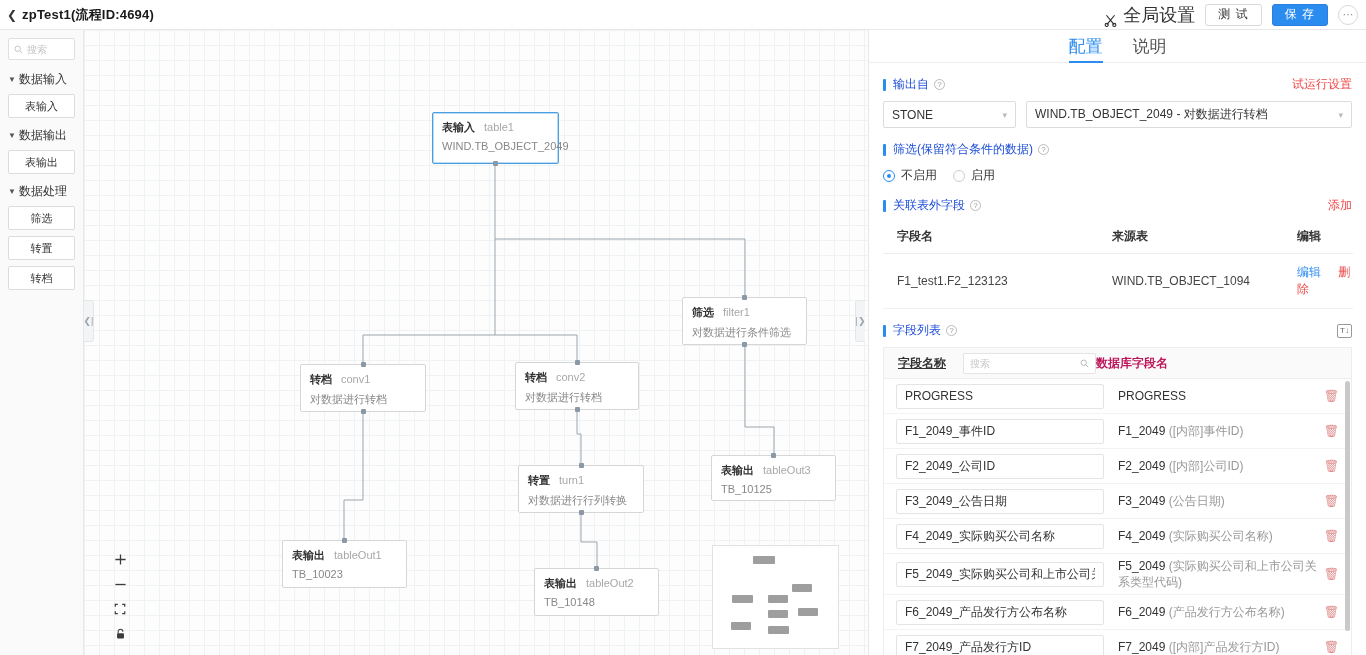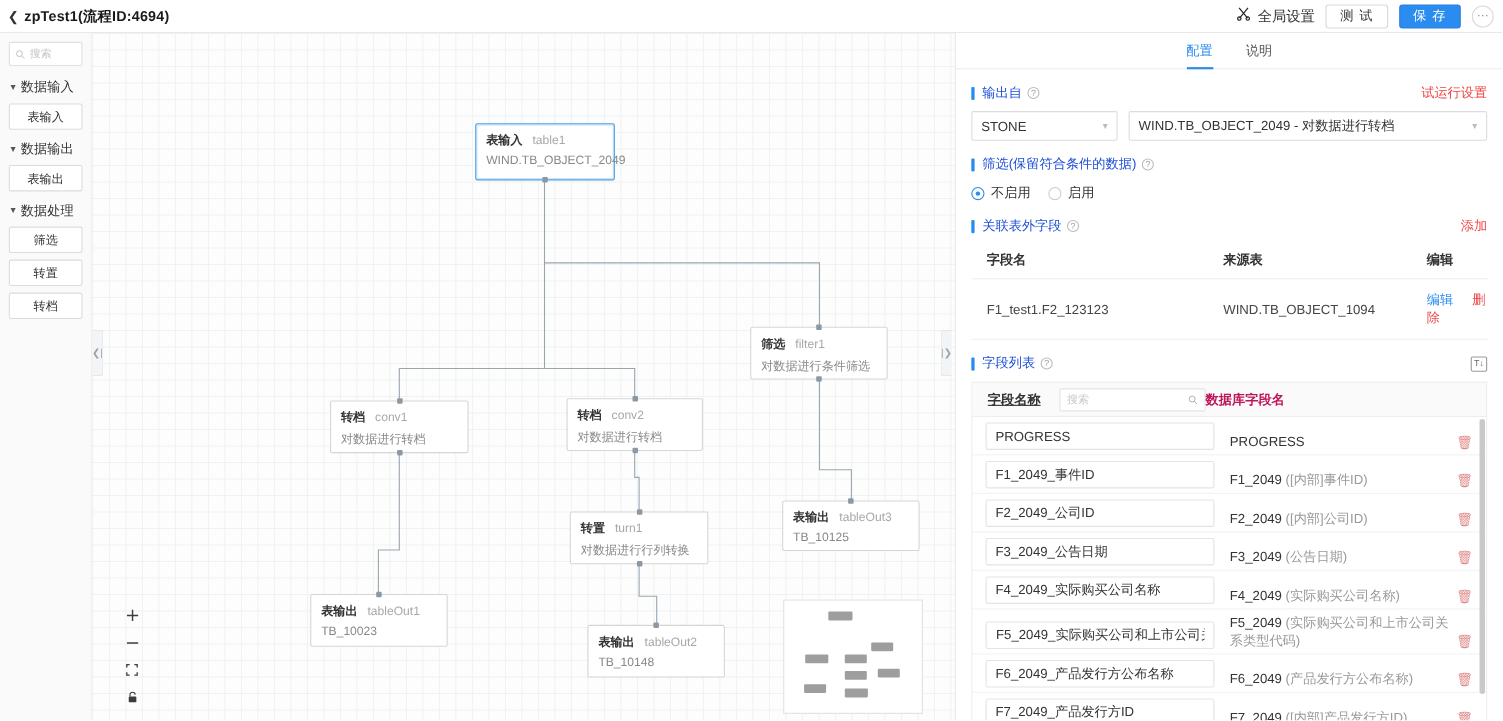--- a/index.html
+++ b/index.html
@@ -19,21 +19,21 @@
   }
   .back-chevron {
     margin-left: 7px; margin-right: 5px; font-size: 12px; color: #333;
     line-height: 1; cursor: pointer;
   }
   .doc-title { font-size: 13px; font-weight: bold; color: #1a1a1a; letter-spacing: .2px; }
   .topbar-right {
     margin-left: auto; display: flex; align-items: center; gap: 10px;
     padding-right: 8px;
   }
-  .global-setting { display: flex; align-items: flex-start; gap: 6px; cursor: pointer; color: #333; font-size: 13px; }
+  .global-setting { display: flex; align-items: flex-end; gap: 6px; cursor: pointer; color: #333; font-size: 18px; }
   .gs-icon { width: 13px; height: 13px; display: block; }
   .btn {
     height: 22px; min-width: 46px; padding: 0 12px; border-radius: 3px;
     font-size: 12px; display: inline-flex; align-items: center; justify-content: center;
     cursor: pointer; letter-spacing: 1px;
   }
   .btn-default { border: 1px solid #d9d9d9; background: #fff; color: #333; }
   .btn-primary { border: 1px solid #2b7fe0; background: #2b8cf0; color: #fff; }
   .btn-more {
     width: 20px; height: 20px; border-radius: 50%; border: 1px solid #d9d9d9;
@@ -120,21 +120,21 @@
 
   
   .panel {
     position: absolute; left: 868px; top: 30px; width: 498px; height: 625px;
     background: #fff; border-left: 1px solid #e8e8e8; overflow: hidden;
   }
   .panel-tabs {
     height: 33px; display: flex; align-items: center; justify-content: center; gap: 30px;
     border-bottom: 1px solid #eee;
   }
-  .tab { font-size: 12px; color: #555; height: 33px; line-height: 33px; cursor: pointer; position: relative; }
+  .tab { font-size: 17px; color: #555; height: 33px; line-height: 33px; cursor: pointer; position: relative; }
   .tab.active { color: #2b8cf0; }
   .tab.active::after {
     content: ""; position: absolute; left: 0; right: 0; bottom: 0; height: 2px; background: #2b8cf0;
   }
   .sec-head {
     display: flex; align-items: center; padding: 0 14px; margin-top: 13px; margin-bottom: 8px;
   }
   .sec-bar { width: 3px; height: 12px; background: #2b8cf0; margin-right: 7px; border-radius: 1px; }
   .sec-title { font-size: 12px; color: #1d4ed8; font-weight: normal; }
   .help-icon {
@@ -196,21 +196,21 @@
   }
   .fl-search input {
     border: 0; outline: 0; background: transparent; font-size: 10px; width: 100%;
     font-family: inherit; color: #555;
   }
   .fl-search input::placeholder { color: #c8c8c8; }
   .fl-search svg { width: 9px; height: 9px; flex: none; margin-left: auto; }
   .h2 { font-size: 12px; font-weight: bold; color: #be185d; }
   .fl-body { height: 298px; overflow: hidden; position: relative; }
   .fl-row {
-    display: flex; align-items: flex-end; min-height: 35px; border-bottom: 1px solid #f3f3f3;
+    display: flex; align-items: center; min-height: 35px; border-bottom: 1px solid #f3f3f3;
     padding: 4px 0 4px 12px;
   }
   .fl-input {
     width: 208px; flex: none; height: 25px; border: 1px solid #e4e4e4; border-radius: 2px;
     background: #fff; font-size: 12px; color: #333; padding: 0 8px; outline: 0;
     font-family: inherit;
   }
   .fl-db {
     margin-left: 14px; width: 200px; font-size: 12px; color: #333; line-height: 1.35;
   }

